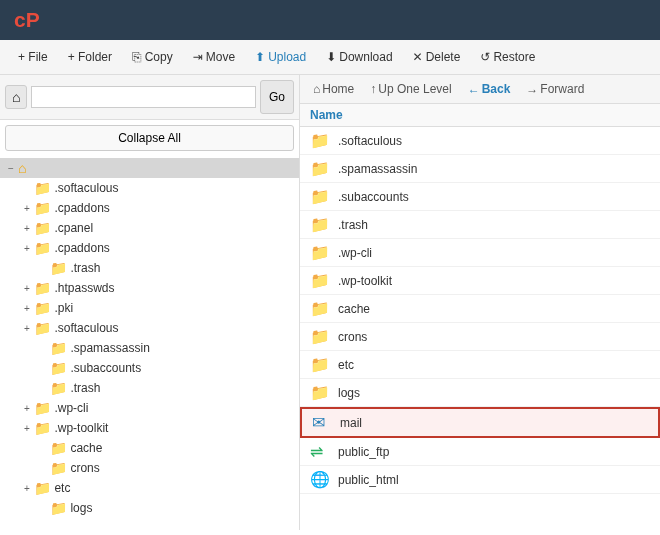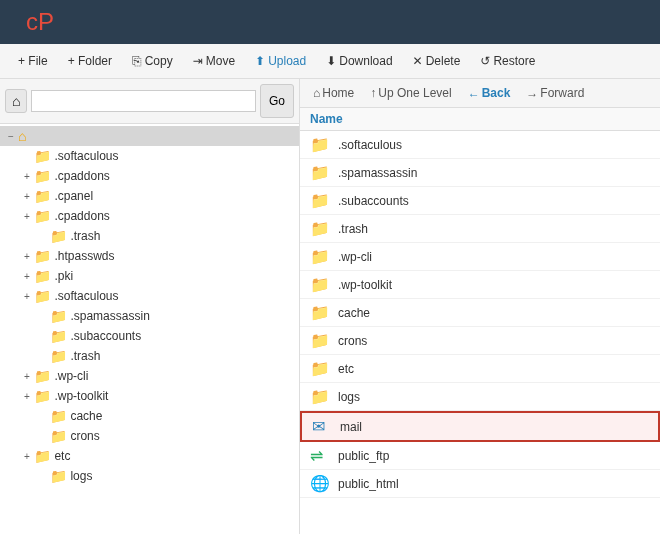--- a/index.html
+++ b/index.html
@@ -1,20 +1,20 @@
 <!DOCTYPE html>
 <html><head>
   <meta charset="utf-8">
   <style>
     * { box-sizing: border-box; margin: 0; padding: 0; }
     body { font-family: Arial, Helvetica, sans-serif; font-size: 13px; background: #fff; width: 660px; height: 535px; overflow: hidden; }
 
     
     .app-header { background: #2c3e50; color: #fff; padding: 8px 14px; display: flex; align-items: center; gap: 10px; }
-    .app-header .cp-logo { font-size: 24px; font-weight: normal; color: #e74c3c; margin-left: 12px; }
+    .app-header .cp-logo { font-size: 21px; font-weight: bold; color: #e74c3c; }
     .app-header .app-title { font-size: 16px; color: #fff; font-weight: normal; }
 
     
     .toolbar { background: #f5f5f5; border-bottom: 1px solid #ddd; padding: 6px 10px; display: flex; align-items: center; gap: 4px; flex-wrap: wrap; }
     .toolbar-btn { background: none; border: none; cursor: pointer; padding: 4px 8px; font-size: 12px; color: #333; display: flex; align-items: center; gap: 3px; white-space: nowrap; }
     .toolbar-btn.active { color: #2980b9; }
 
     
     .main-layout { display: flex; height: calc(535px - 80px); }
 
@@ -73,20 +73,21 @@
 </div>
 
 <div class="main-layout">
 
   <div class="left-panel">
     <div class="left-nav-bar">
       <button class="home-icon-btn">⌂</button>
       <input type="text" placeholder="" style="">
       <button class="go-btn">Go</button>
     </div>
+    <button class="collapse-all-btn">Collapse All</button>
     <div class="tree">
 
       <div class="tree-item root-item">
         <span class="toggle">−</span>
         <span class="folder-icon">⌂</span>
       </div>
       <div class="tree-item" style="padding-left:20px;">
         <span class="toggle"></span>
         <span class="folder-icon">📁</span>
         <span class="item-label">.softaculous</span>

